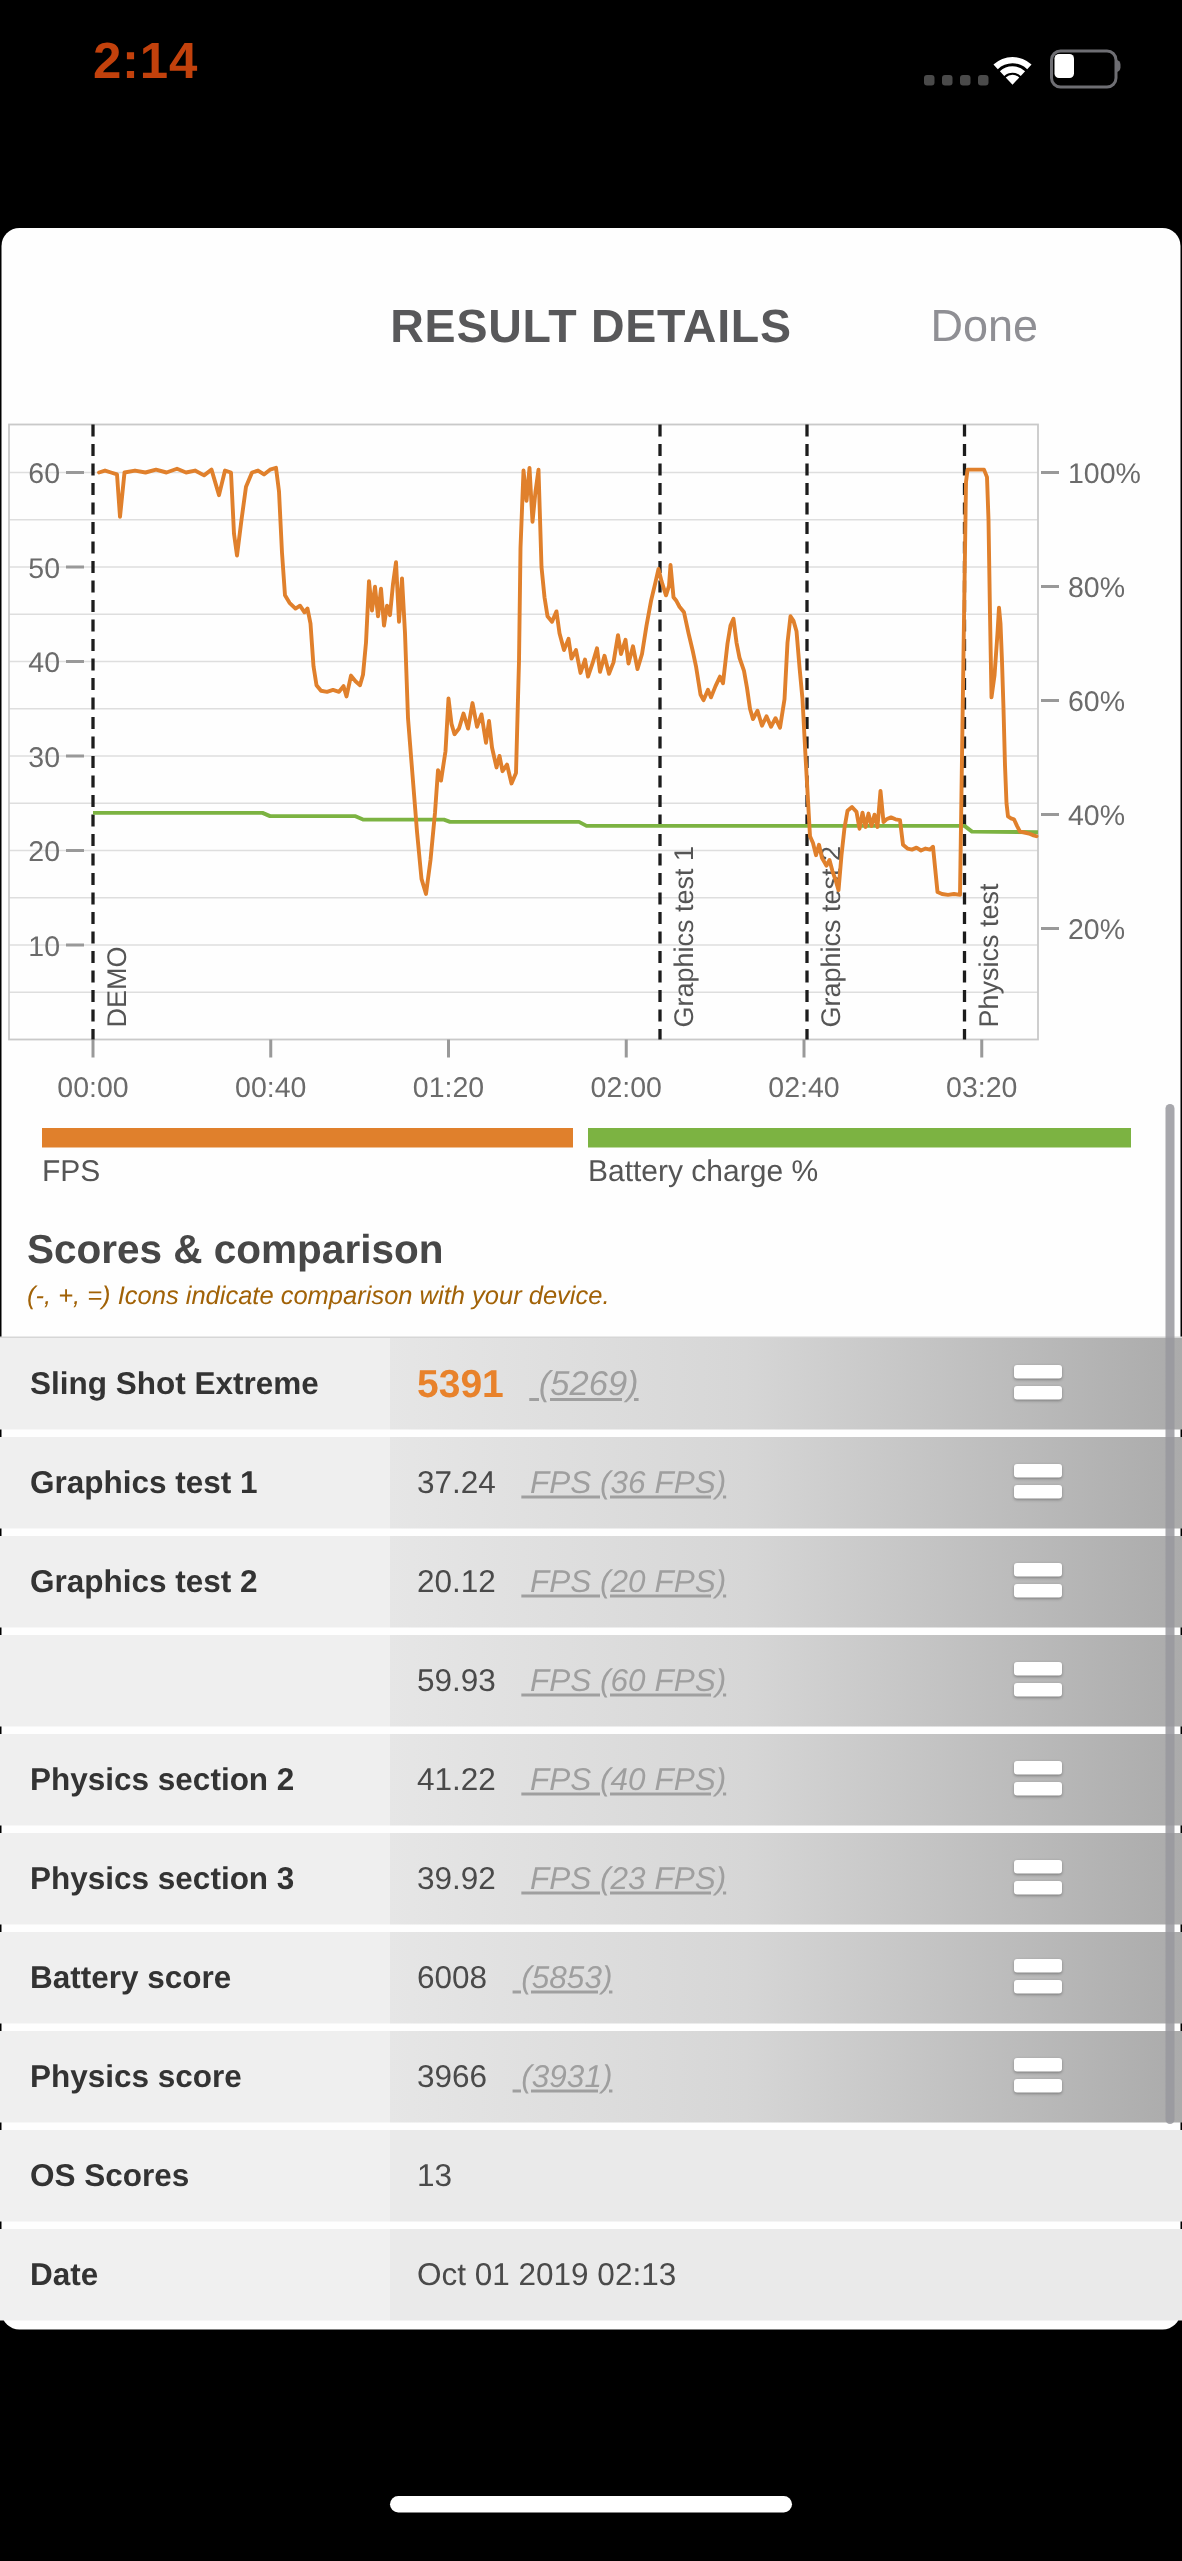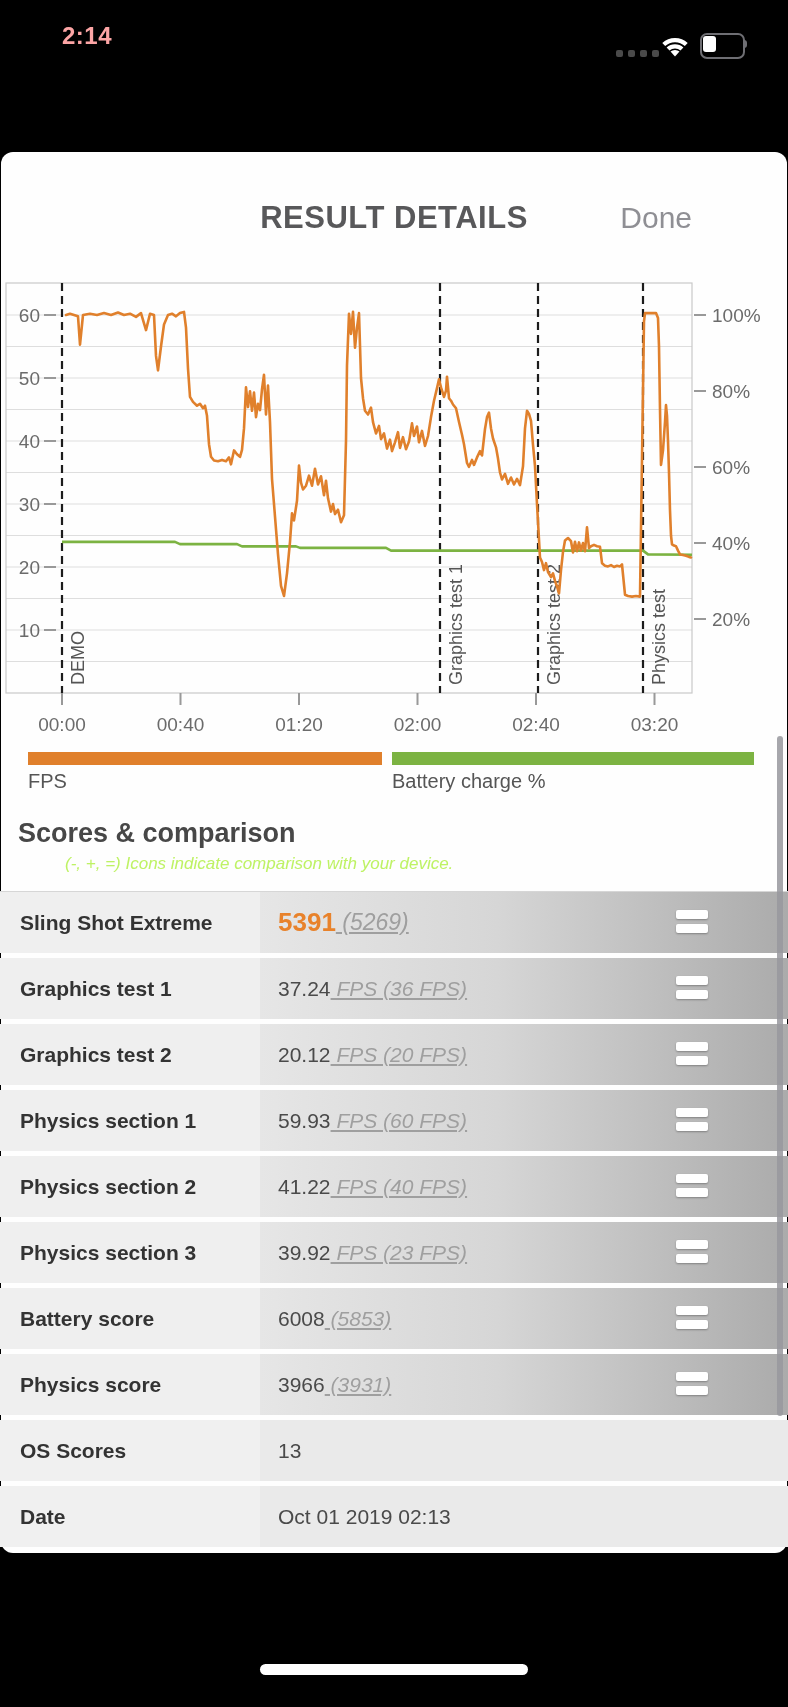--- a/index.html
+++ b/index.html
@@ -1,20 +1,20 @@
 <!DOCTYPE html>
 <html><head>
 <meta charset="utf-8">
 <style>
   html,body{margin:0;padding:0;background:#000;}
   #screen{position:relative;width:788px;height:1707px;background:#000;overflow:hidden;
           font-family:"Liberation Sans","DejaVu Sans",sans-serif;}
   
   #statusbar{position:absolute;left:0;top:0;width:788px;height:100px;background:#000;}
-  #time{position:absolute;left:62px;top:22px;color:#fca5a5;font-size:24px;font-weight:bold;letter-spacing:.5px;}
+  #time{position:absolute;left:62px;top:22px;color:#c2410c;font-size:34px;font-weight:bold;letter-spacing:.5px;}
   #sigdots{position:absolute;left:616px;top:50px;display:flex;gap:5px;}
   #sigdots span{width:7px;height:7px;border-radius:2px;background:#4a4a4a;display:block;}
   #wifi{position:absolute;left:658px;top:33px;}
   #battery{position:absolute;left:700px;top:33px;width:46px;height:23px;}
   #battbody{position:absolute;left:0;top:0;width:41px;height:22px;border:2px solid #6e6e73;border-radius:7px;}
   #battfill{position:absolute;left:3px;top:3px;width:13px;height:16px;border-radius:3px;background:#fff;}
   #batttip{position:absolute;left:44px;top:7px;width:3px;height:8px;background:#6e6e73;border-radius:0 3px 3px 0;}
   
   #card{position:absolute;left:1px;top:152px;width:786px;height:1401px;background:#fefefe;border-radius:12px;}
   #title{position:absolute;left:0;top:200px;width:788px;text-align:center;color:#58585a;
@@ -22,33 +22,33 @@
   #done{position:absolute;right:96px;top:201px;color:#8f8f94;font-size:30px;}
   
   #chartsvg{position:absolute;left:0;top:255px;}
   .axis-text{font-size:19px;fill:#6b6b6b;}
   .rot-label{font-size:18px;fill:#555;}
   
   .legend-bar{position:absolute;height:13px;top:752px;}
   .legend-label{position:absolute;top:770px;font-size:20px;color:#555;}
   
   #heading{position:absolute;left:18px;top:818px;font-size:27px;font-weight:bold;color:#474747;}
-  #subtitle{position:absolute;left:18px;top:854px;font-size:17px;font-style:italic;color:#bef264;margin-left:47px;}
+  #subtitle{position:absolute;left:18px;top:854px;font-size:17px;font-style:italic;color:#a16207;}
   
   #rows{position:absolute;left:0;top:891px;width:788px;border-top:1px solid #d6d6d6;}
   .row{position:relative;width:660px;height:61px;margin-bottom:5px;}
   .row .labelcell{position:absolute;left:0;top:0;width:260px;height:61px;background:#efefef;}
   .row .valuecell{position:absolute;left:260px;top:0;width:528px;height:61px;
                   background:linear-gradient(90deg,#e6e6e6 0%,#d6d6d6 45%,#ababab 100%);}
   .row.plain .labelcell{background:#f0f0f0;}
   .row.plain .valuecell{background:#eaeaea;}
   .row .label{position:absolute;left:20px;top:0;height:61px;display:flex;align-items:center;
               font-size:21px;font-weight:bold;color:#333;}
   .row .value{position:absolute;left:278px;top:0;height:61px;display:flex;align-items:center;
-              font-size:21px;color:#4a4a4a;white-space:pre;}
+              font-size:21px;color:#4a4a4a;white-space:pre;gap:17px;}
   .row .value .note{font-style:italic;color:#9f9f9f;text-decoration:underline;}
   .row.big .value .num{color:#e8822b;font-weight:bold;font-size:26px;}
   .row.big .value .note{font-size:23px;}
   .eq{position:absolute;left:676px;top:18px;width:32px;height:25px;}
   .eq i{position:absolute;left:0;width:32px;height:9px;background:#fff;border-radius:2px;
         box-shadow:0 1px 2px rgba(0,0,0,.3);display:block;}
   .eq i:first-child{top:0;} .eq i:last-child{top:14px;}
   
   #scrollbar{position:absolute;left:777px;top:736px;width:6px;height:680px;border-radius:3px;
              background:#98989d;opacity:.85;}
@@ -180,21 +180,20 @@
         <div class="label">Graphics test 2</div>
         <div class="value"><span class="num">20.12</span><span class="note"> FPS (20 FPS)</span></div>
         <div class="eq">
           <i></i>
           <i></i>
         </div>
       </div>
       <div class="row">
         <div class="labelcell"></div>
         <div class="valuecell"></div>
-        <div class="label">Physics section 1</div>
         <div class="value"><span class="num">59.93</span><span class="note"> FPS (60 FPS)</span></div>
         <div class="eq">
           <i></i>
           <i></i>
         </div>
       </div>
       <div class="row">
         <div class="labelcell"></div>
         <div class="valuecell"></div>
         <div class="label">Physics section 2</div>

